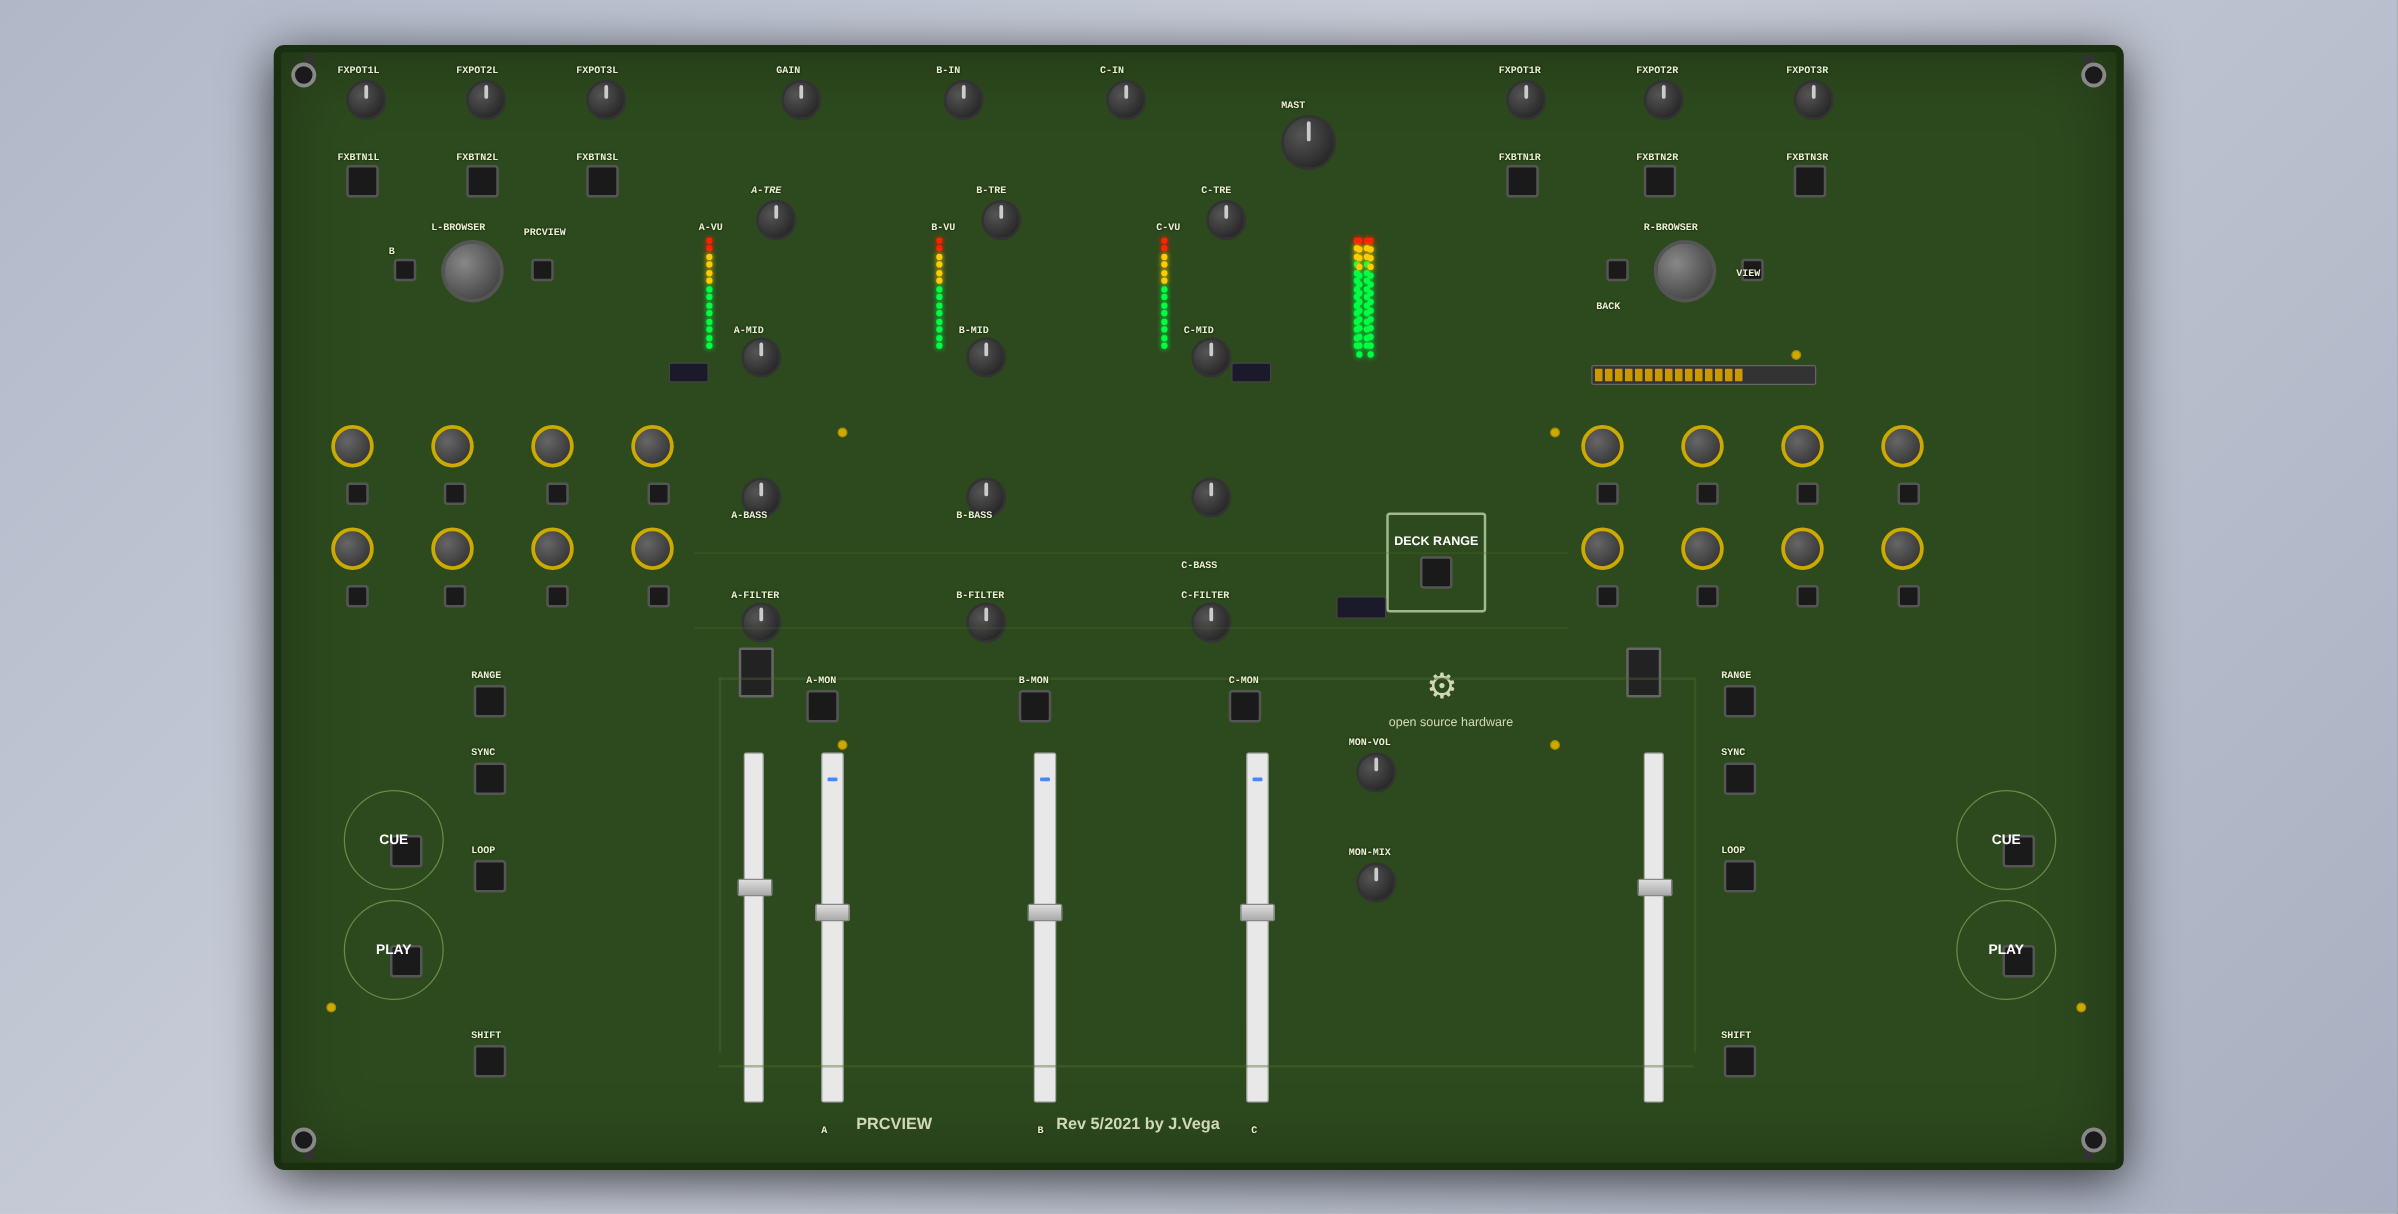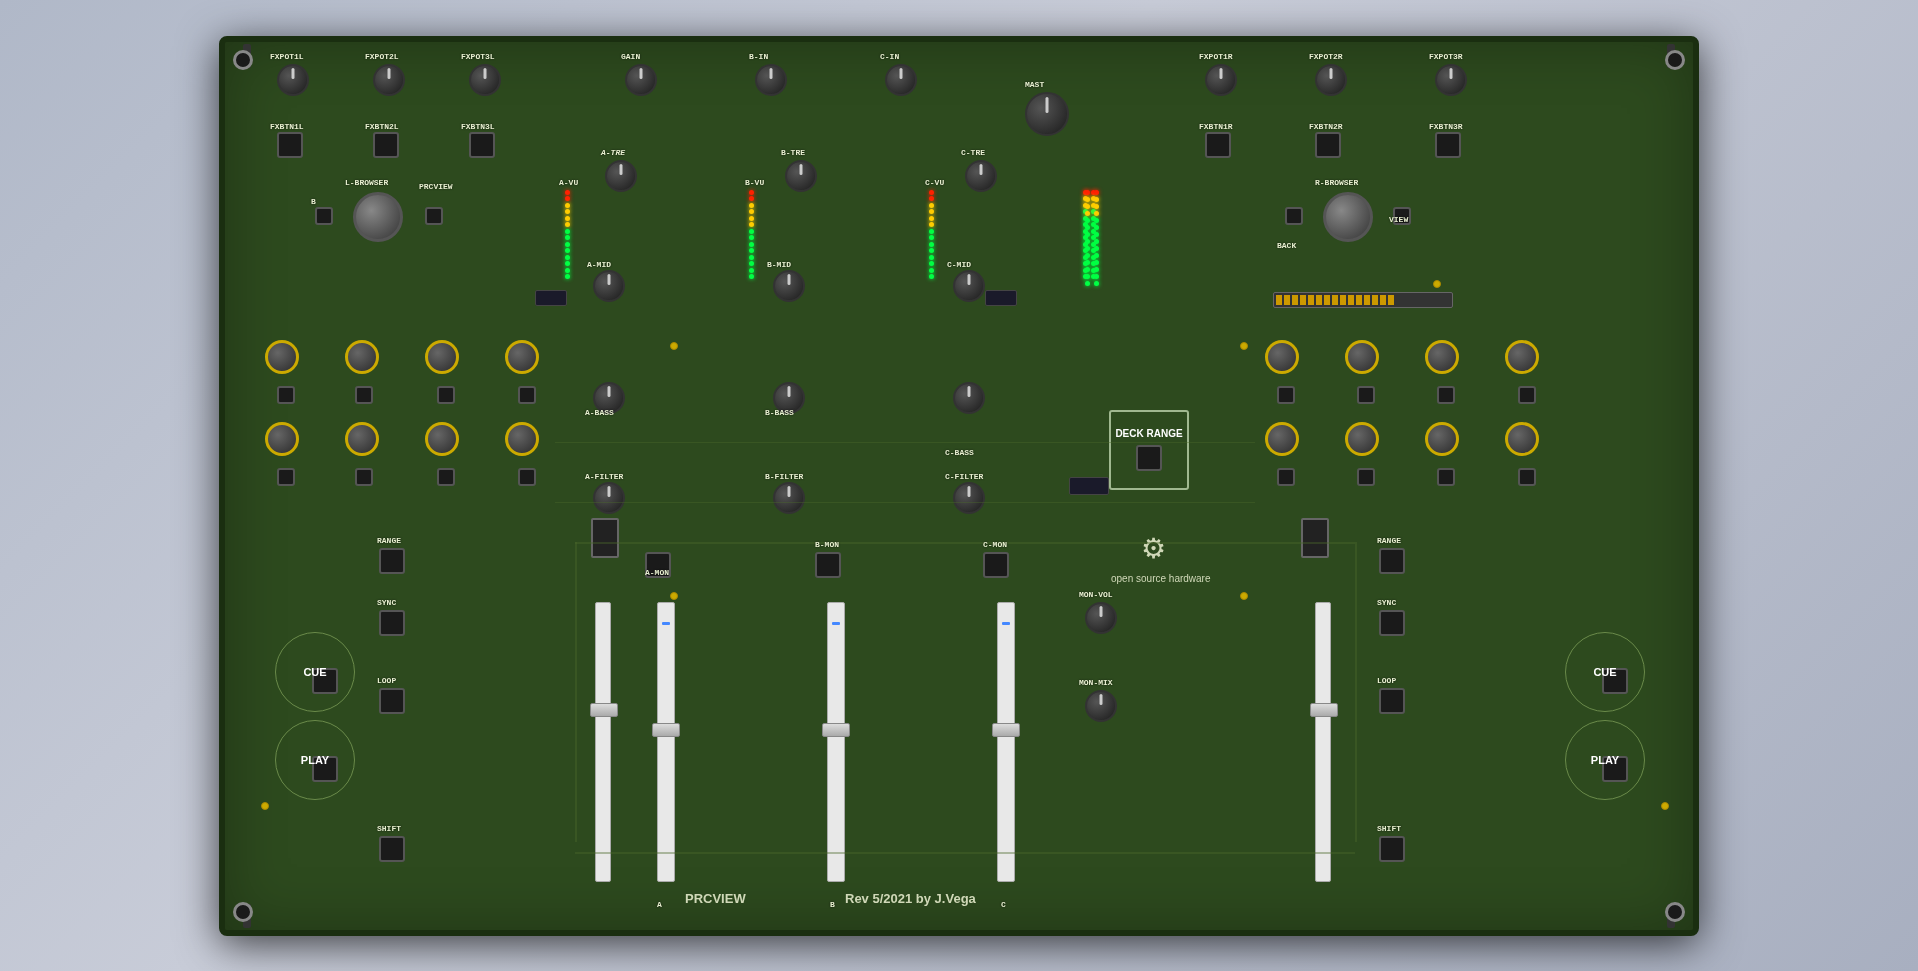--- a/index.html
+++ b/index.html
@@ -509,21 +509,21 @@
   <span class="pcb-label" style="top:858px; left:776px;">C</span>
 
   <div class="fader-white-track" style="top:560px; left:370px; width:16px; height:280px;">
     <div class="fader-thumb" style="top:100px;"></div>
   </div>
 
   <div class="fader-white-track" style="top:560px; left:1090px; width:16px; height:280px;">
     <div class="fader-thumb" style="top:100px;"></div>
   </div>
 
-  <span class="pcb-label" style="top:526px; left:420px;">A-MON</span>
+  <span class="pcb-label" style="top:498px; left:420px;">A-MON</span>
   <div class="btn-square btn-medium" style="top:510px; left:420px;"></div>
 
   <span class="pcb-label" style="top:498px; left:590px;">B-MON</span>
   <div class="btn-square btn-medium" style="top:510px; left:590px;"></div>
 
   <span class="pcb-label" style="top:498px; left:758px;">C-MON</span>
   <div class="btn-square btn-medium" style="top:510px; left:758px;"></div>
 
   <div class="knob knob-medium" style="top:560px; left:860px;"></div>
   <span class="pcb-label" style="top:548px; left:854px;">MON-VOL</span>

